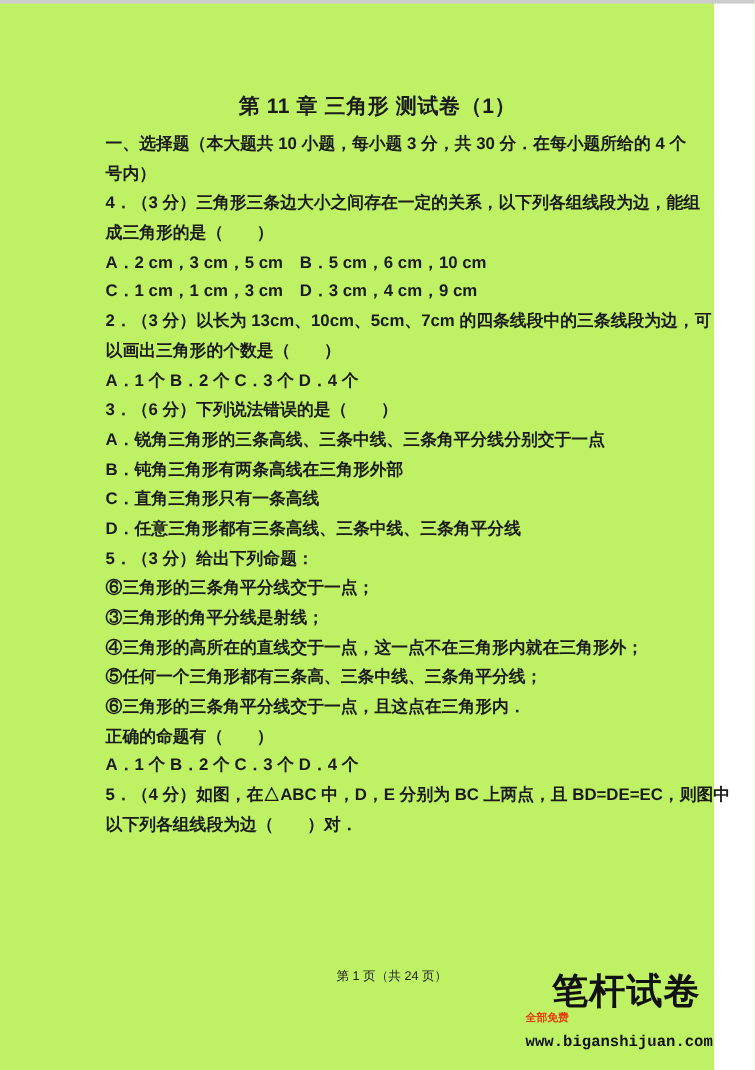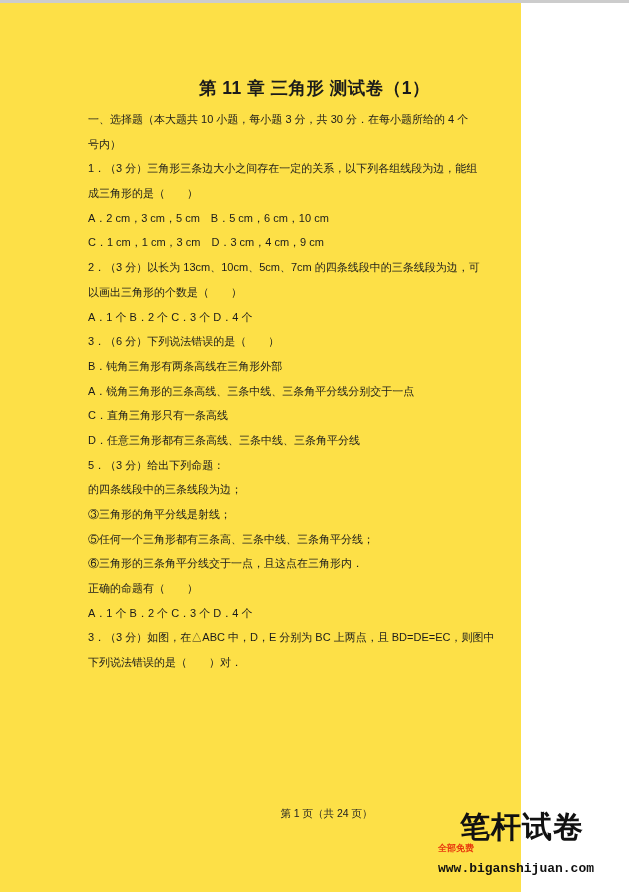--- a/index.html
+++ b/index.html
@@ -3,30 +3,30 @@
 <meta charset="utf-8">
 <style>
   html, body { margin: 0; padding: 0; }
   body {
     width: 629px; height: 892px;
     background: #ffffff;
     font-family: "Liberation Sans", sans-serif;
     color: #1b1b1b;
     overflow: hidden;
   }
-  .page { position: relative; width: 521px; height: 892px; background: #fde047; }
+  .page { position: relative; width: 595px; height: 892px; background: #bef264; }
   .topbar { position: absolute; top: 0; left: 0; width: 629px; height: 3px; background: #cccccc; }
   .title {
     position: absolute; top: 76px; left: 0; width: 629px;
     margin: 0; text-align: center;
     font-size: 17.5px; font-weight: 700; letter-spacing: 0.5px;
   }
   .docbody {
     position: absolute; top: 107px; left: 88px; width: 458px;
-    font-size: 11px; font-weight: 400; line-height: 24.7px;
+    font-size: 14px; font-weight: 700; line-height: 24.7px;
   }
   .ln { white-space: pre; height: 24.7px; }
   .footer {
     position: absolute; top: 807px; left: 12px; width: 629px;
     text-align: center; font-size: 10.5px; font-weight: 400; color: #222222;
   }
   .watermark { position: absolute; left: 438px; top: 808px; width: 160px; }
   .wm-brand {
     margin-left: 22px; font-size: 30px; line-height: 38px;
     font-weight: 700; letter-spacing: 1px; white-space: nowrap; color: #111111;
@@ -45,41 +45,42 @@
 <body>
 
 <div class="page">
   <div class="topbar" style="background: rgb(204, 204, 204);"></div>
 
   <h1 class="title">第 11 章 三角形 测试卷（1）</h1>
 
   <div class="docbody">
     <div class="ln">一、选择题（本大题共 10 小题，每小题 3 分，共 30 分．在每小题所给的 4 个</div>
     <div class="ln">号内）</div>
-    <div class="ln">1．（3 分）三角形三条边大小之间存在一定的关系，以下列各组线段为边，能组</div>
+    <div class="ln">4．（3 分）三角形三条边大小之间存在一定的关系，以下列各组线段为边，能组</div>
     <div class="ln">成三角形的是（　　）</div>
     <div class="ln">A．2 cm，3 cm，5 cm　B．5 cm，6 cm，10 cm</div>
     <div class="ln">C．1 cm，1 cm，3 cm　D．3 cm，4 cm，9 cm</div>
     <div class="ln">2．（3 分）以长为 13cm、10cm、5cm、7cm 的四条线段中的三条线段为边，可</div>
     <div class="ln">以画出三角形的个数是（　　）</div>
     <div class="ln">A．1 个 B．2 个 C．3 个 D．4 个</div>
     <div class="ln">3．（6 分）下列说法错误的是（　　）</div>
+    <div class="ln">A．锐角三角形的三条高线、三条中线、三条角平分线分别交于一点</div>
     <div class="ln">B．钝角三角形有两条高线在三角形外部</div>
-    <div class="ln">A．锐角三角形的三条高线、三条中线、三条角平分线分别交于一点</div>
     <div class="ln">C．直角三角形只有一条高线</div>
     <div class="ln">D．任意三角形都有三条高线、三条中线、三条角平分线</div>
     <div class="ln">5．（3 分）给出下列命题：</div>
-    <div class="ln">的四条线段中的三条线段为边；</div>
+    <div class="ln">⑥三角形的三条角平分线交于一点；</div>
     <div class="ln">③三角形的角平分线是射线；</div>
+    <div class="ln">④三角形的高所在的直线交于一点，这一点不在三角形内就在三角形外；</div>
     <div class="ln">⑤任何一个三角形都有三条高、三条中线、三条角平分线；</div>
     <div class="ln">⑥三角形的三条角平分线交于一点，且这点在三角形内．</div>
     <div class="ln">正确的命题有（　　）</div>
     <div class="ln">A．1 个 B．2 个 C．3 个 D．4 个</div>
-    <div class="ln">3．（3 分）如图，在△ABC 中，D，E 分别为 BC 上两点，且 BD=DE=EC，则图中</div>
-    <div class="ln">下列说法错误的是（　　）对．</div>
+    <div class="ln">5．（4 分）如图，在△ABC 中，D，E 分别为 BC 上两点，且 BD=DE=EC，则图中</div>
+    <div class="ln">以下列各组线段为边（　　）对．</div>
   </div>
 
   <div class="footer">第 1 页（共 24 页）</div>
 
   <div class="watermark">
     <div class="wm-free" style="color: rgb(232, 56, 13);">全部免费</div>
     <div class="wm-brand">笔杆试卷</div>
     <div class="wm-url">www.biganshijuan.com</div>
   </div>
 </div>

